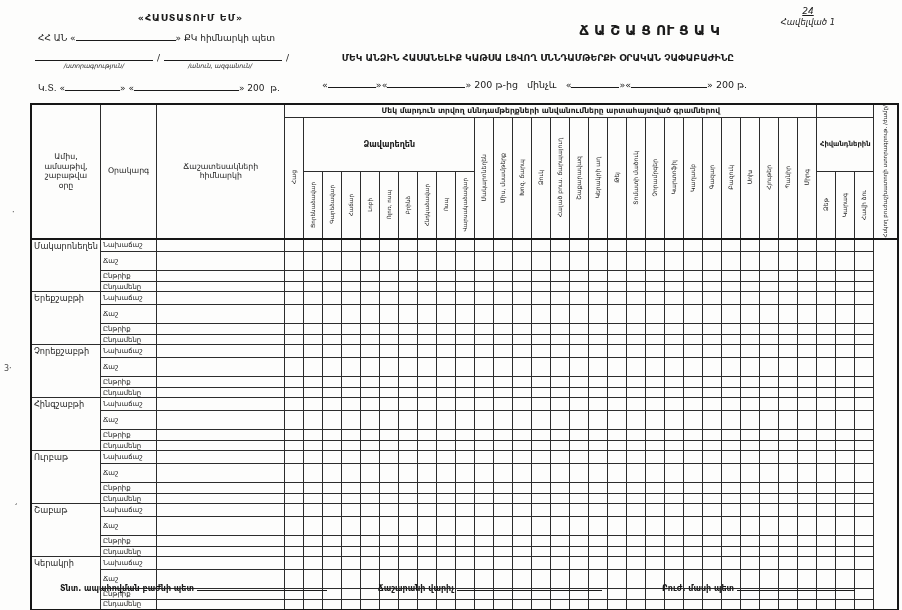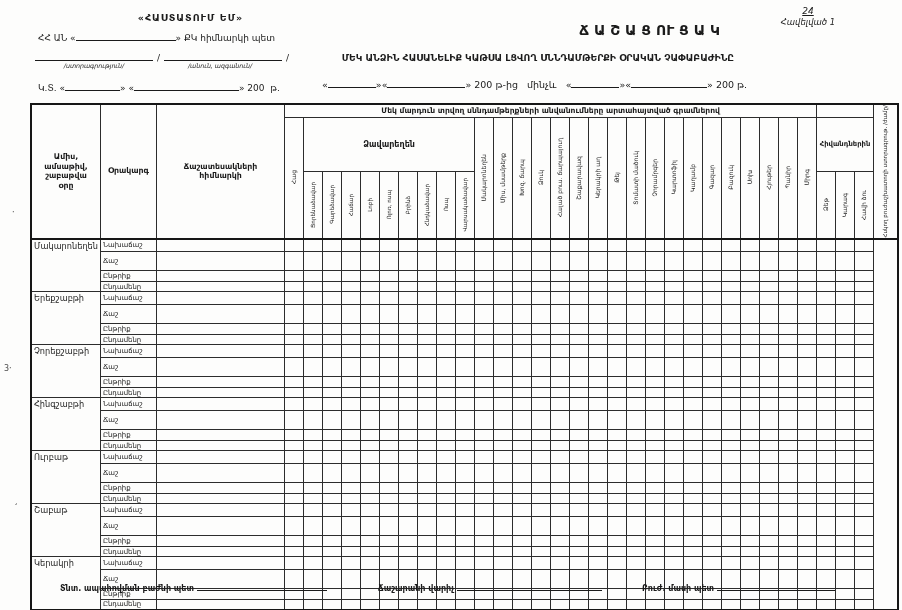--- a/index.html
+++ b/index.html
@@ -34,31 +34,31 @@
   
   #tablewrap{left:30px;top:103px;}
   table{border-collapse:collapse;table-layout:fixed;border:2px solid #161616;}
   th,td{border:1px solid #2c2c2c;padding:0;overflow:hidden;font-weight:normal;}
   thead{border-bottom:2px solid #161616;}
   tr.hr1{height:13px;} tr.hr2{height:13px;} tr.hr3{height:64px;}
   tr.rh0{height:13px;} tr.rh1{height:19px;} tr.rh2{height:11px;} tr.rh3{height:10px;}
   .banner{font-size:7.6px;font-weight:bold;text-align:center;white-space:nowrap;}
   .grp{font-size:8px;font-weight:bold;text-align:center;}
   .grp-sm{font-size:6.8px;font-weight:bold;text-align:center;}
-  .fixedhead{font-size:7.8px;font-weight:bold;text-align:center;line-height:1.25;padding:7px;}
+  .fixedhead{font-size:7.8px;font-weight:normal;text-align:center;line-height:1.25;padding:7px;}
   .cellwrap{height:100%;width:100%;display:flex;align-items:center;justify-content:center;}
   .vtext{writing-mode:vertical-rl;transform:rotate(180deg);font-size:6px;line-height:1.12;
          max-height:100%;text-align:left;}
   .v-sm{font-size:5.7px;} .v-md{font-size:6.1px;} .v-sig{font-size:5.6px;line-height:1.25;}
   td.day-cell{font-size:8.2px;vertical-align:top;padding:1px 2px;}
   td.meal-cell{font-size:6.9px;vertical-align:middle;padding:0 2px;white-space:nowrap;}
 
   
   .footer-item{top:581px;font-size:8px;font-weight:bold;white-space:nowrap;}
-  .f1{left:60px;} .f2{left:378px;} .f3{left:642px;}
+  .f1{left:60px;} .f2{left:378px;} .f3{left:662px;}
 
   .margin-mark{color:#4b4b4b;font-size:8px;}
 </style>
 </head>
 <body>
 
 <div class="abs corner">
   <div class="pagenum">24</div>
   <div class="appendix">Հավելված 1</div>
 </div>

